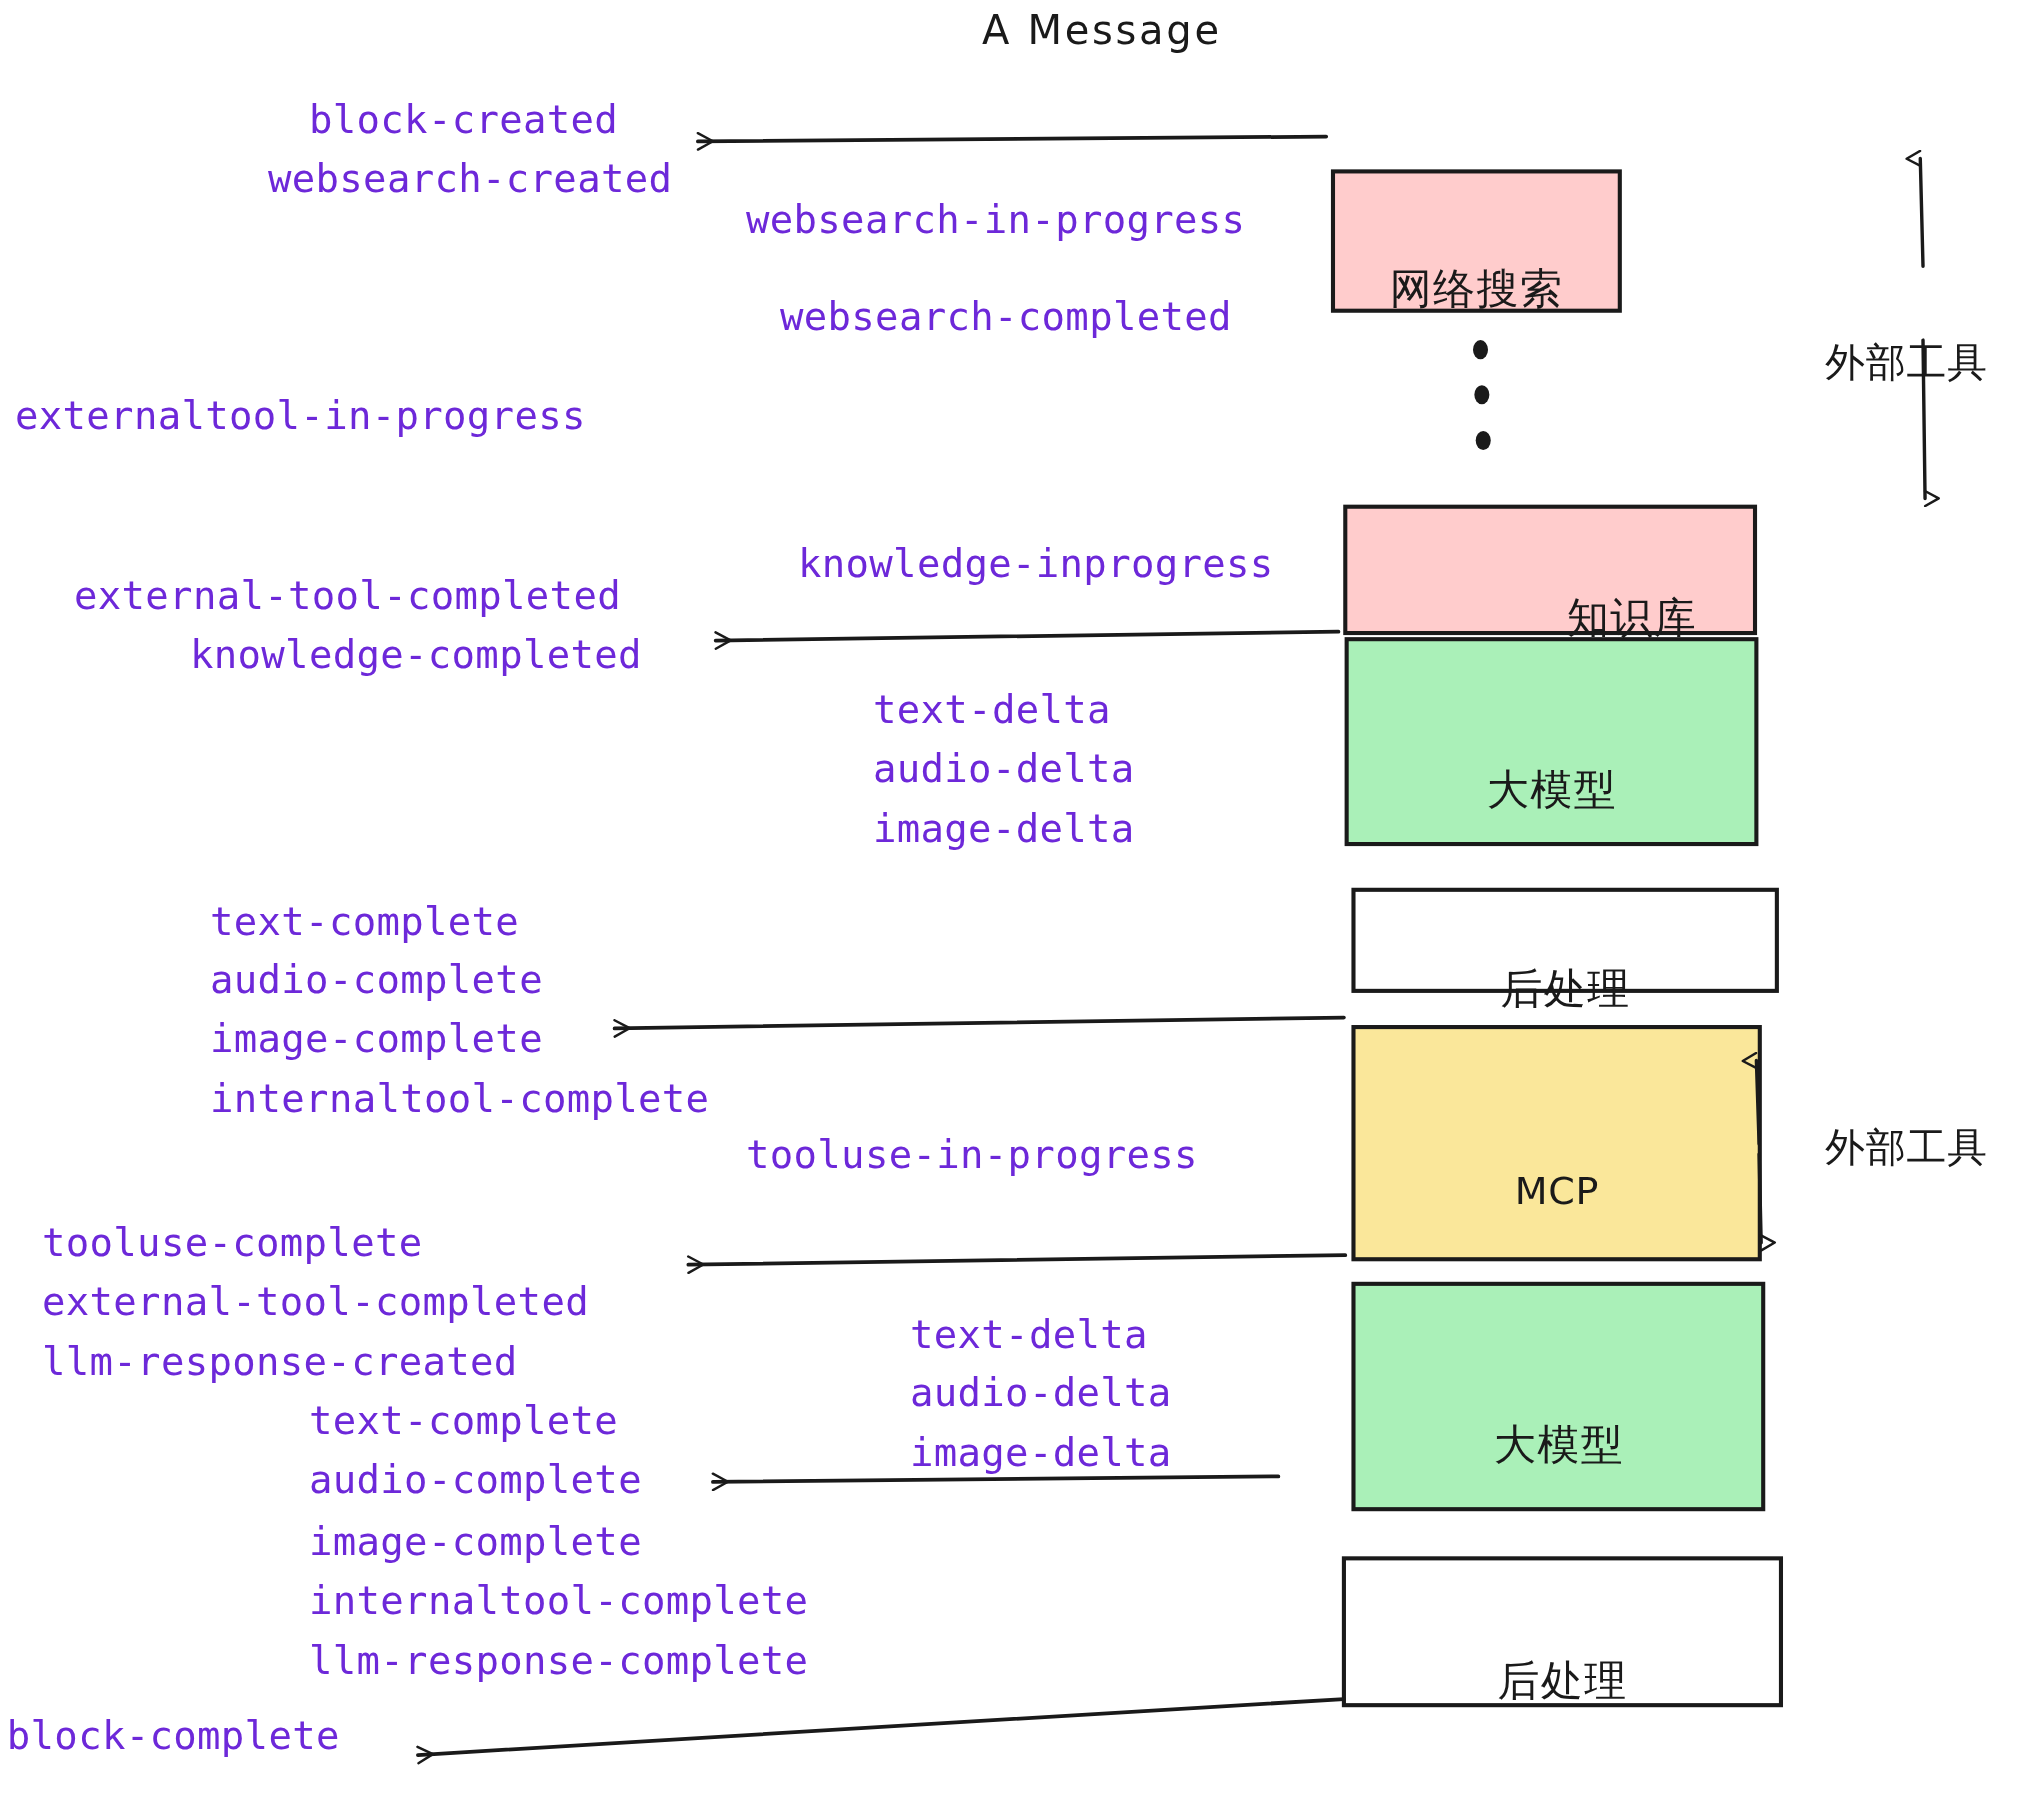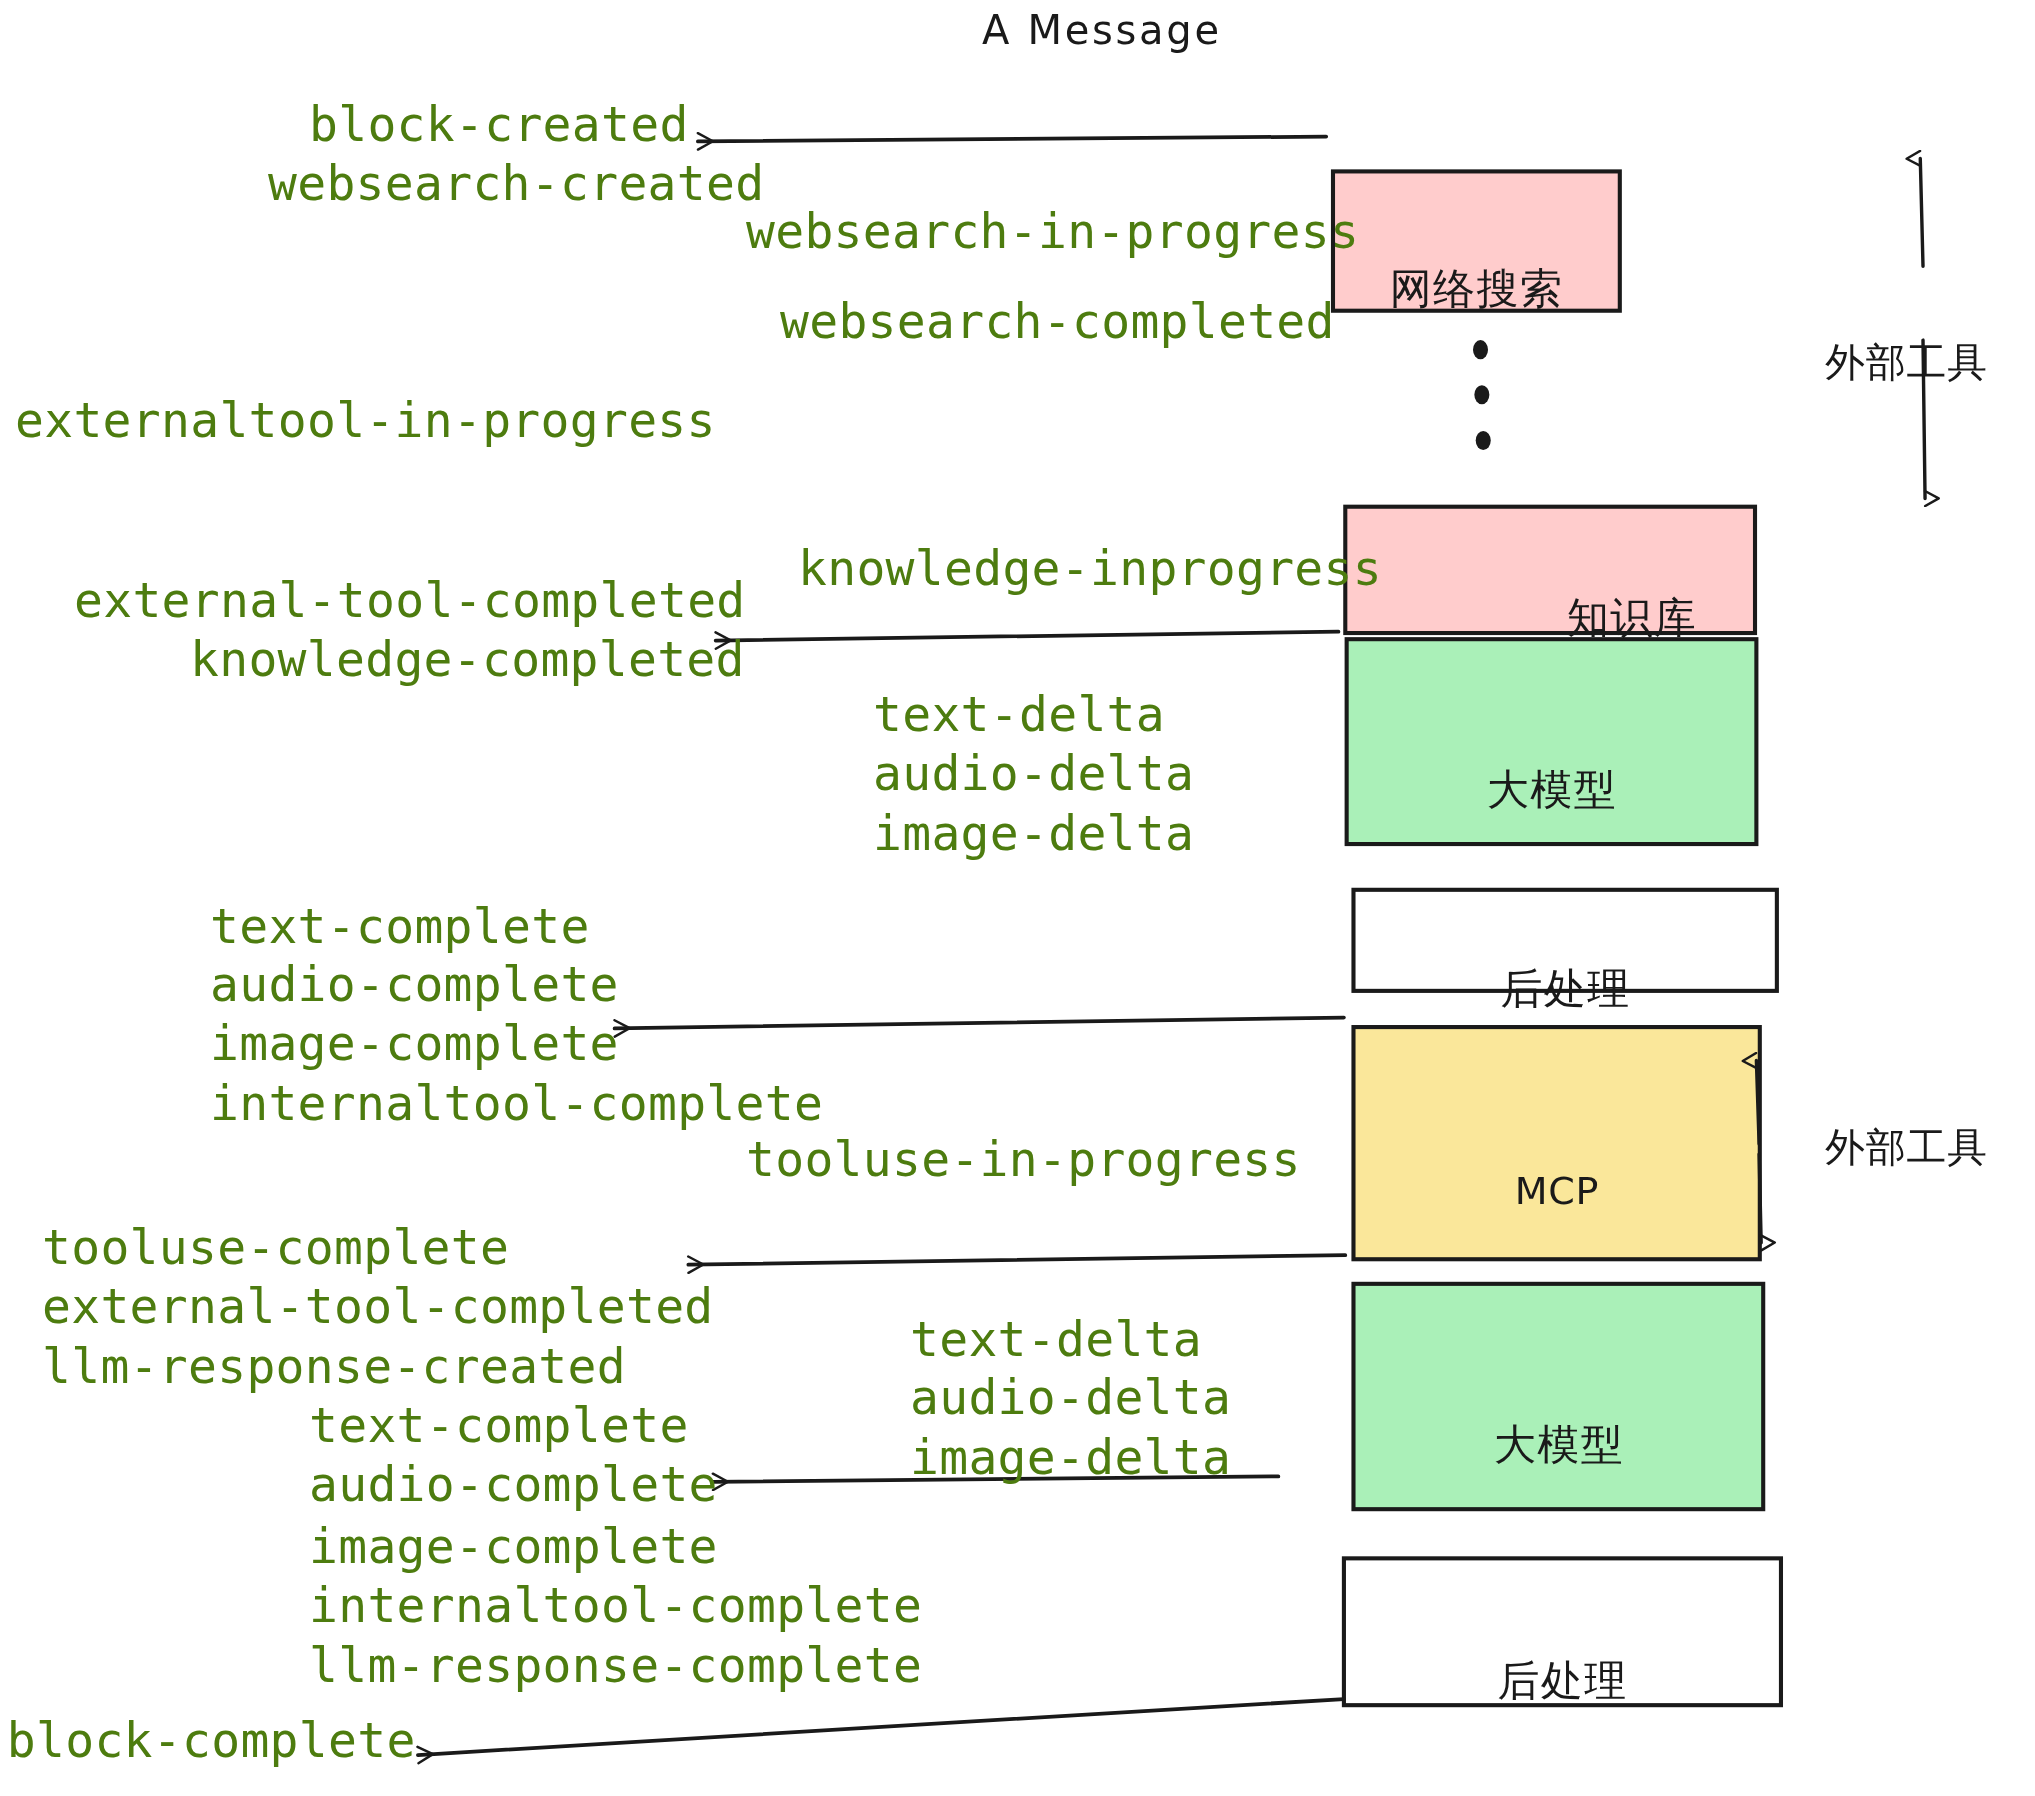--- a/index.html
+++ b/index.html
@@ -4,23 +4,23 @@
 <style>
   html,body{margin:0;padding:0;background:#ffffff;}
   body{width:2035px;height:1796px;overflow:hidden;
        font-family:"DejaVu Sans Mono","Liberation Mono",monospace;}
   #stage{position:relative;width:2035px;height:1588px;background:#fff;}
   svg#canvas{position:absolute;left:0;top:0;width:2035px;height:1796px;}
 
   .evt{
     position:absolute;
     font-family:"DejaVu Sans Mono","Liberation Mono",monospace;
-    font-size:48px;
+    font-size:39px;
     letter-spacing:0.3px;
-    color:#4d7c0f;
+    color:#6d28d9;
     white-space:pre;
     line-height:1;
   }
   .title{
     position:absolute;
     font-family:"DejaVu Sans","Liberation Sans",sans-serif;
     font-size:40px;
     letter-spacing:2.7px;
     color:#1a1a1a;
     white-space:pre;
@@ -87,21 +87,21 @@
         <line x1="2576" y1="1675" x2="2572" y2="1553" stroke="#1a1a1a" stroke-width="5" stroke-linecap="round" marker-end="url(#ahv)"></line>
         <line x1="2576" y1="1690" x2="2579" y2="1820" stroke="#1a1a1a" stroke-width="5" stroke-linecap="round" marker-end="url(#ahv)"></line>
       </g>
   </svg>
 
   <div class="title" style="left:982px; top:6.8px;">A Message</div>
 
   <div id="events-layer">
       <div class="evt" style="left: 309px; top: 100px;">block-created</div>
       <div class="evt" style="left: 268px; top: 159px;">websearch-created</div>
-      <div class="evt" style="left: 746px; top: 207px;">websearch-in-progress</div>
+      <div class="evt" style="left: 746px; top: 200px;">websearch-in-progress</div>
       <div class="evt" style="left: 746px; top: 297px; margin-left: 34px;">websearch-completed</div>
       <div class="evt" style="left: 15px; top: 396px;">externaltool-in-progress</div>
       <div class="evt" style="left: 766px; top: 544px; margin-left: 32px;">knowledge-inprogress</div>
       <div class="evt" style="left: 74px; top: 576px;">external-tool-completed</div>
       <div class="evt" style="left: 190px; top: 635px;">knowledge-completed</div>
       <div class="evt" style="left: 873px; top: 690px;">text-delta</div>
       <div class="evt" style="left: 873px; top: 749px;">audio-delta</div>
       <div class="evt" style="left: 873px; top: 809px;">image-delta</div>
       <div class="evt" style="left: 210px; top: 902px;">text-complete</div>
       <div class="evt" style="left: 210px; top: 960px;">audio-complete</div>

